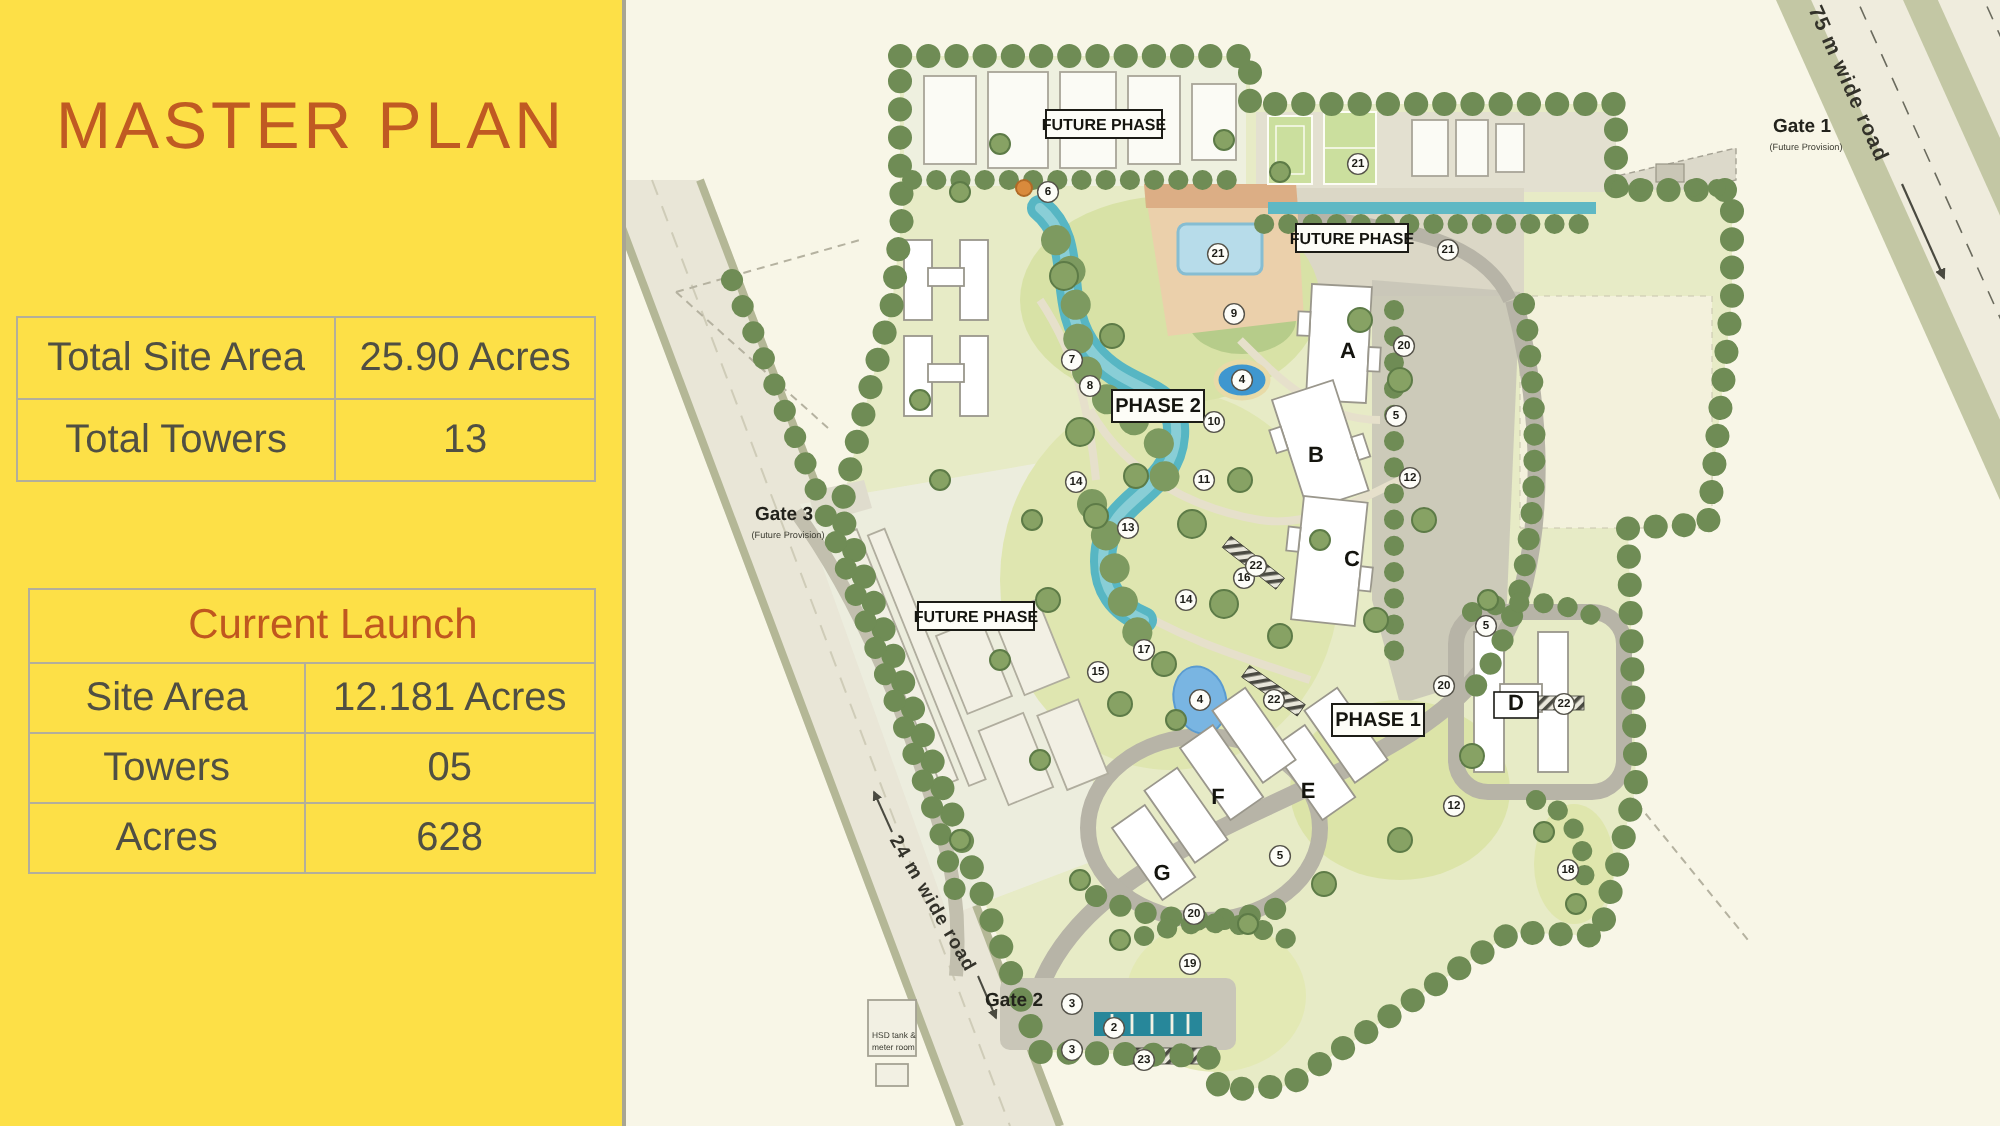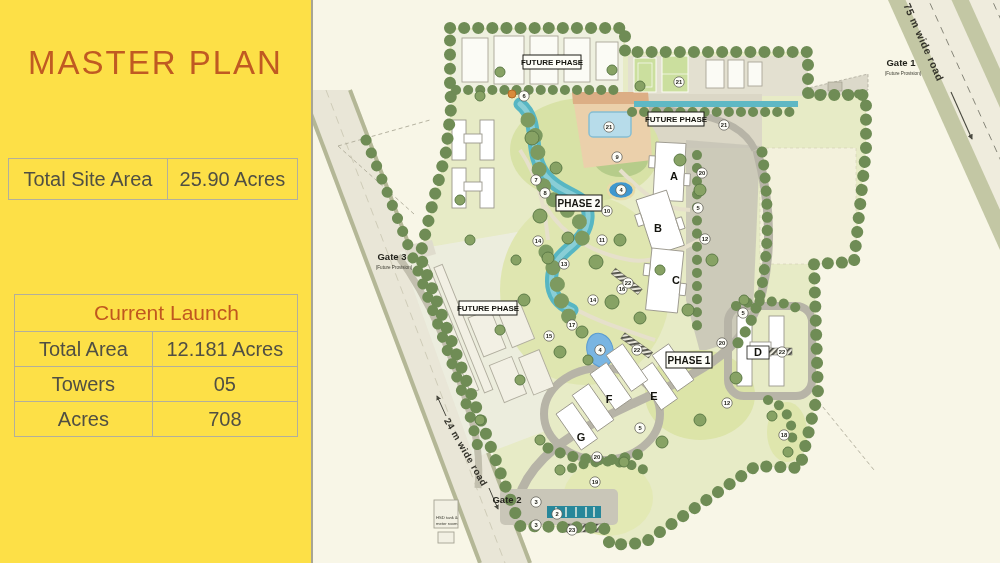--- a/index.html
+++ b/index.html
@@ -387,36 +387,40 @@
 
 <div class="panel">
   <h1 class="title">MASTER PLAN</h1>
 
   <table class="t1">
     <tbody>
           <tr>
       <td class="c0">Total Site Area</td>
       <td class="c1">25.90 Acres</td>
     </tr>
+    <tr>
+      <td class="c0">Total Towers</td>
+      <td class="c1">13</td>
+    </tr>
   </tbody>
       </table>
 
   <table class="t2">
     <tbody>
           <tr>
       <td class="hdr" colspan="2">Current Launch</td>
     </tr>
     <tr>
-      <td class="c0">Total Area</td>
+      <td class="c0">Site Area</td>
       <td class="c1">12.181 Acres</td>
     </tr>
     <tr>
       <td class="c0">Towers</td>
       <td class="c1">05</td>
     </tr>
     <tr>
       <td class="c0">Acres</td>
-      <td class="c1">708</td>
+      <td class="c1">628</td>
     </tr>
   </tbody>
       </table>
 </div>
 </div>
 
 </body></html>

